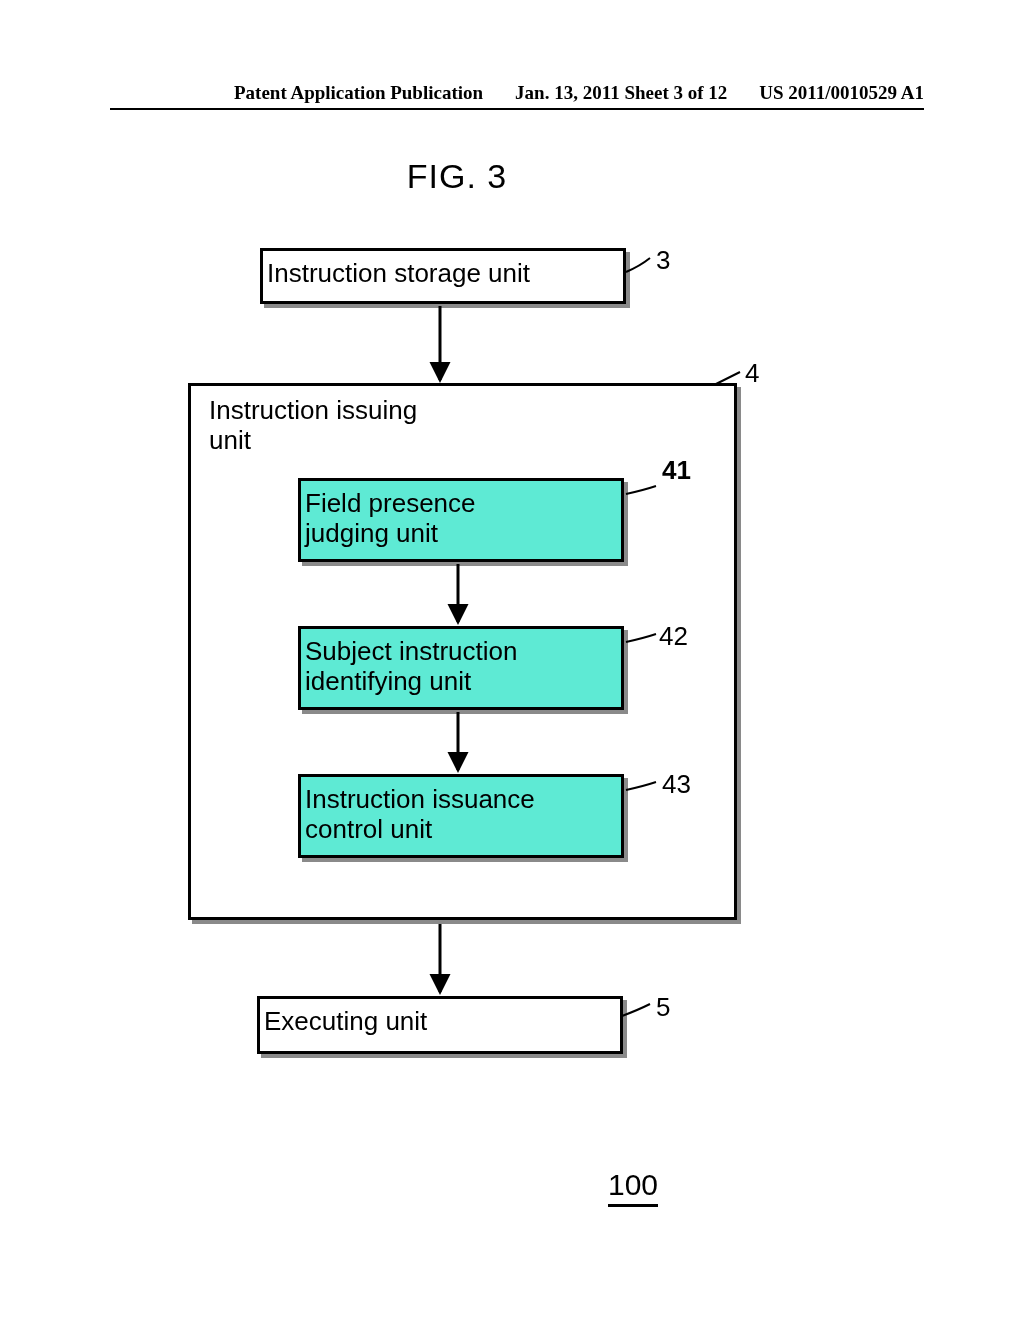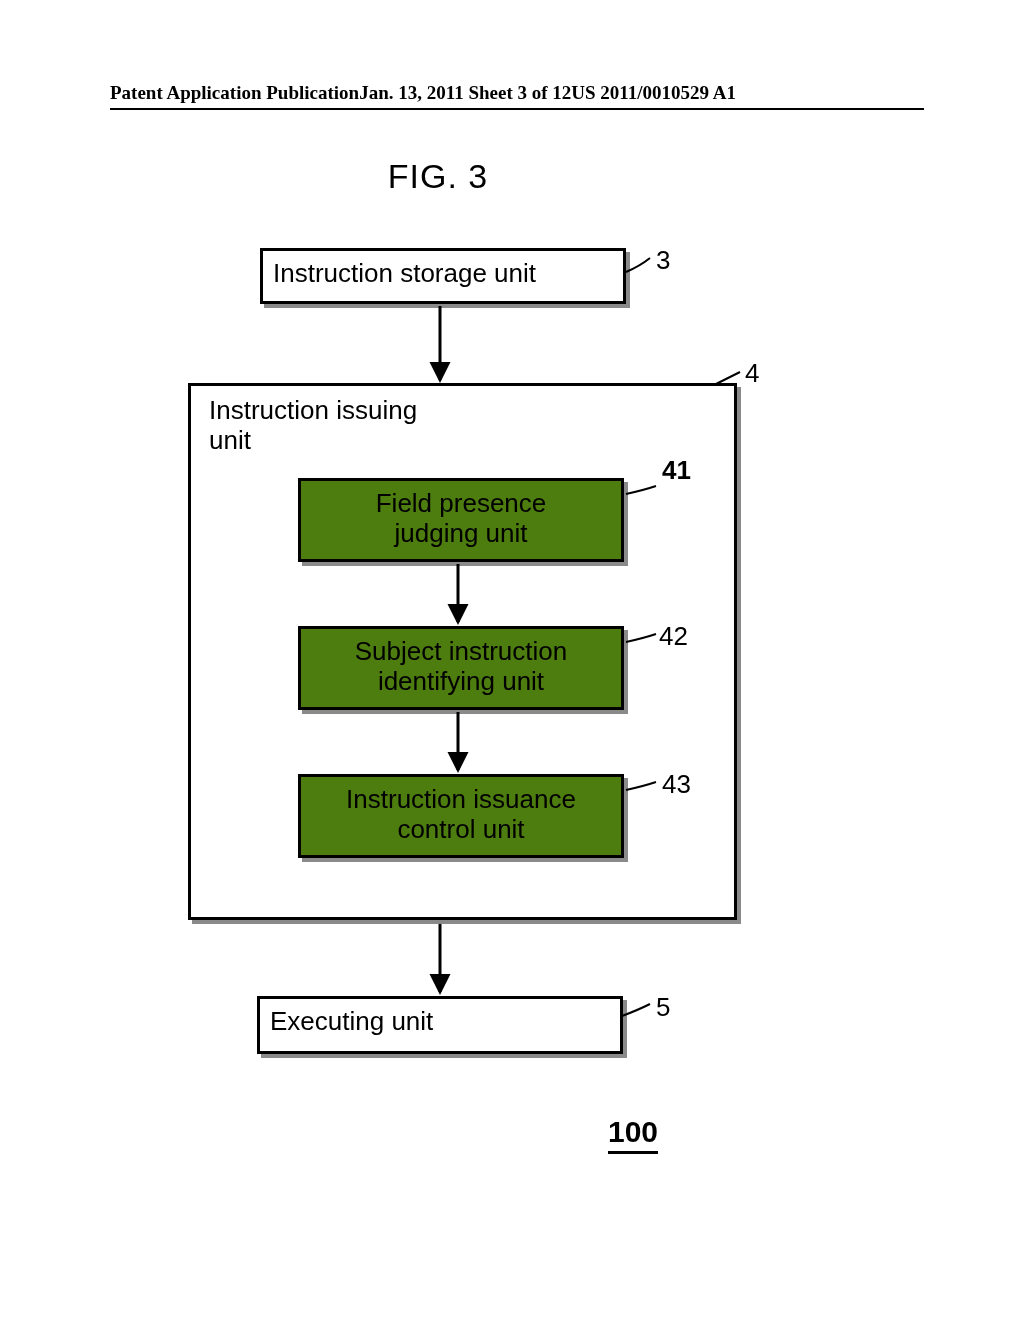--- a/index.html
+++ b/index.html
@@ -18,61 +18,62 @@
   }
   .header {
     position: absolute;
     top: 82px;
     left: 110px;
     right: 100px;
     font-size: 19px;
     font-weight: bold;
     font-family: "Times New Roman", Times, serif;
     display: flex;
-    justify-content: flex-start;
+    justify-content: flex-end;
+    gap: 32px;
   }
   .header-rule {
     position: absolute;
     top: 108px;
     left: 110px;
     right: 100px;
     height: 0;
     border-top: 2px solid #000;
   }
   .fig-title {
     position: absolute;
     top: 157px;
     left: 0;
     width: 876px;
     text-align: center;
     font-family: Verdana, Arial, sans-serif;
     font-size: 34px;
     letter-spacing: 1px;
+    padding-left: 19px;
   }
   .box {
     position: absolute;
     background: #fff;
     border: 3px solid #000;
     box-shadow: 4px 4px 0 #8a8a8a;
     font-family: Verdana, Arial, sans-serif;
     font-size: 26px;
     line-height: 1.15;
   }
   .inner-box {
     position: absolute;
-    background: #4d7c0f;
+    background: #5eead4;
     border: 3px solid #000;
     box-shadow: 4px 4px 0 #8a8a8a;
     font-family: Verdana, Arial, sans-serif;
     font-size: 26px;
     line-height: 1.15;
-    text-align: center;
   }
   .box-text {
-    padding: 8px 10px;
+    padding: 8px 4px;
     white-space: pre-line;
   }
   .big-box .label {
     position: absolute;
     top: 10px;
     left: 18px;
     font-family: Verdana, Arial, sans-serif;
     font-size: 26px;
     line-height: 1.15;
     white-space: pre-line;
@@ -137,21 +138,21 @@
     <div class="box-text" style="">Executing unit</div>
   </div>
 
   <div class="ref-label" style="left:656px; top:245px;">3</div>
   <div class="ref-label" style="left:745px; top:358px;">4</div>
   <div class="ref-label" style="left:662px; top:455px;font-weight:bold;">41</div>
   <div class="ref-label" style="left:659px; top:621px;">42</div>
   <div class="ref-label" style="left:662px; top:769px;">43</div>
   <div class="ref-label" style="left:656px; top:992px;">5</div>
 
-  <div class="ref-100" style="left:608px; top:1115px;font-weight:bold;">100</div>
+  <div class="ref-100" style="left:608px; top:1168px;">100</div>
 
   <svg width="1024" height="1320">
     <defs>
       <marker id="arrow" markerWidth="10" markerHeight="10" refX="6" refY="3.5" orient="auto" markerUnits="strokeWidth">
         <path d="M0,0 L7,3.5 L0,7 Z" fill="#000"></path>
       </marker>
     </defs>
 
     <line x1="440" y1="306" x2="440" y2="380" stroke="#000" stroke-width="3" marker-end="url(#arrow)"></line>
 

